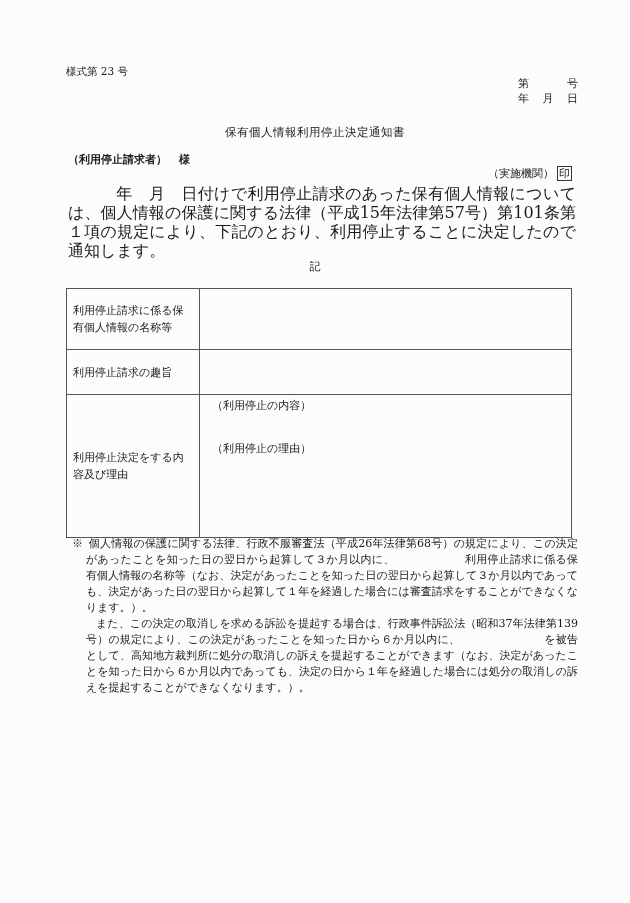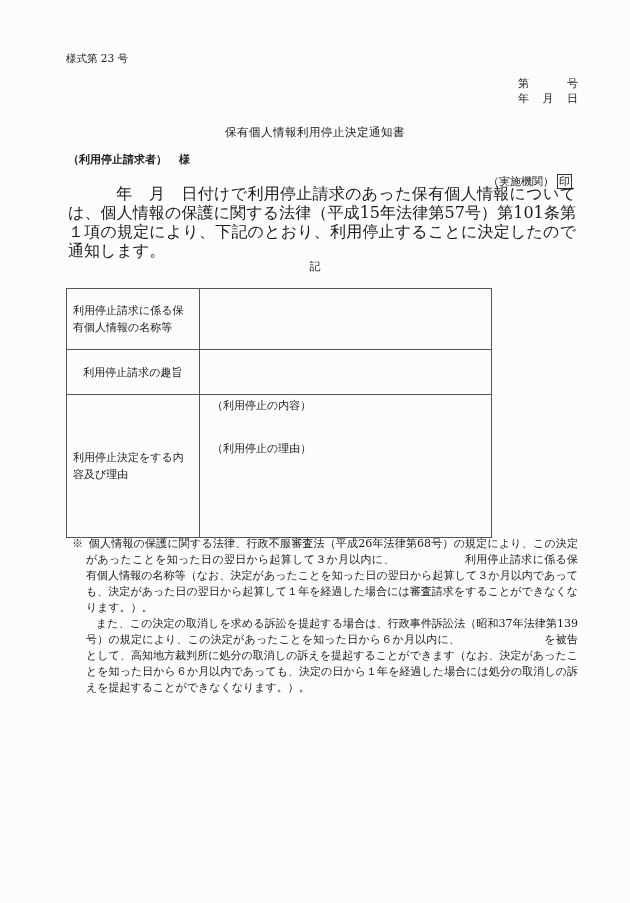--- a/index.html
+++ b/index.html
@@ -6,49 +6,49 @@
   body {
     width: 630px; height: 903px;
     background: #fcfcfc;
     font-family: "DejaVu Serif", "Liberation Serif", serif;
     color: #1a1a1a;
     position: relative;
     overflow: hidden;
     font-size: 11px;
   }
   .abs { position: absolute; white-space: nowrap; }
-  .form-no { left: 66px; top: 52px; font-size: 10.5px; }
+  .form-no { left: 66px; top: 65px; font-size: 10.5px; }
   .doc-no { left: 518px; top: 76px; width: 60px; display: flex; justify-content: space-between; }
   .doc-date { left: 518px; top: 91px; width: 60px; display: flex; justify-content: space-between; }
   .title { left: 0; width: 630px; top: 125px; text-align: center; font-size: 11.5px; letter-spacing: 0.5px; }
   .recipient { left: 68px; top: 152px; font-weight: bold; }
   .recipient .sama { margin-left: 12px; }
-  .issuer { right: 58px; top: 174px; }
+  .issuer { right: 58px; top: 166px; }
   .seal { display: inline-block; border: 1px solid #333; padding: 0 1px; line-height: 13px; margin-left: 3px; }
   .body-para {
     position: absolute; left: 68px; top: 184px; width: 508px;
     line-height: 19px; white-space: normal; text-align: justify;
     font-size: 16px;
   }
   .body-para .indent { display: inline-block; width: 48px; }
   .ki { left: 0; width: 630px; top: 259px; text-align: center; }
   table.detail {
     position: absolute; left: 66px; top: 288px;
-    width: 426px; border-collapse: collapse;
+    width: 506px; border-collapse: collapse;
   }
   table.detail td {
     border: 1px solid #555;
     vertical-align: middle;
     padding: 0 6px;
     font-size: 11px;
     line-height: 17px;
   }
   table.detail td.label { width: 120px; }
   table.detail tr.r1 td { height: 60px; }
-  table.detail tr.r2 td { height: 44px; text-align: center; }
+  table.detail tr.r2 td { height: 44px; }
   table.detail tr.r3 td { height: 140px; }
   td.reason-cell { vertical-align: top !important; padding-top: 2px !important; padding-left: 12px !important; }
   .reason-gap { height: 26px; }
   .notes {
     position: absolute; left: 72px; top: 536px; width: 506px;
     line-height: 16px; font-size: 11px; white-space: normal;
   }
   .note-p { padding-left: 14px; text-indent: -14px; margin: 0; text-align: justify; }
   .note-p2 { padding-left: 14px; text-indent: 10px; margin: 0; text-align: justify; }
   .blank { display: inline-block; width: 70px; }

